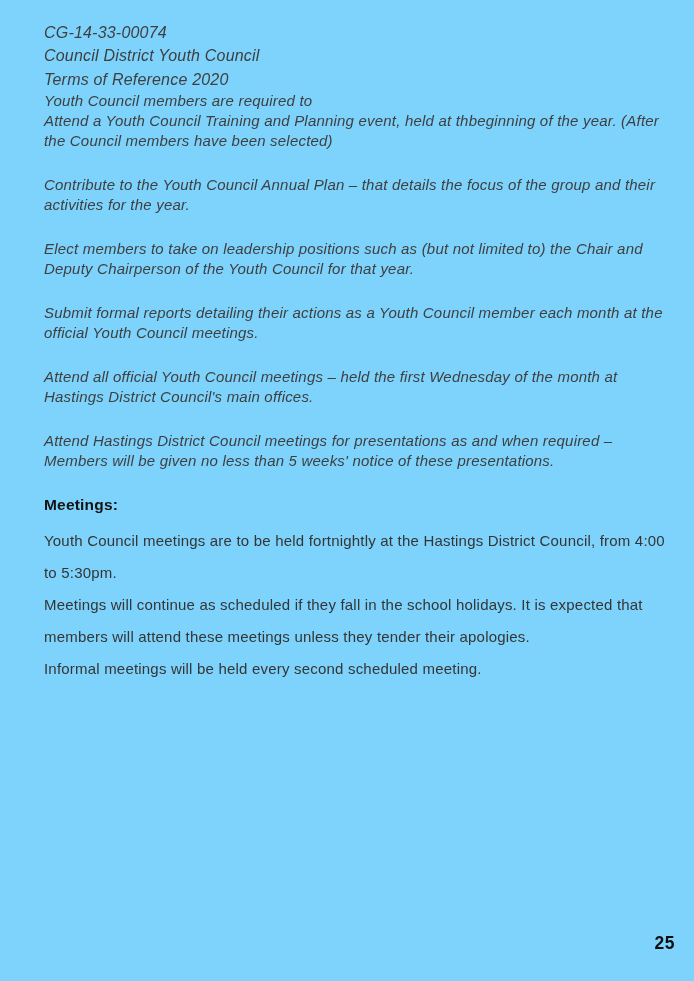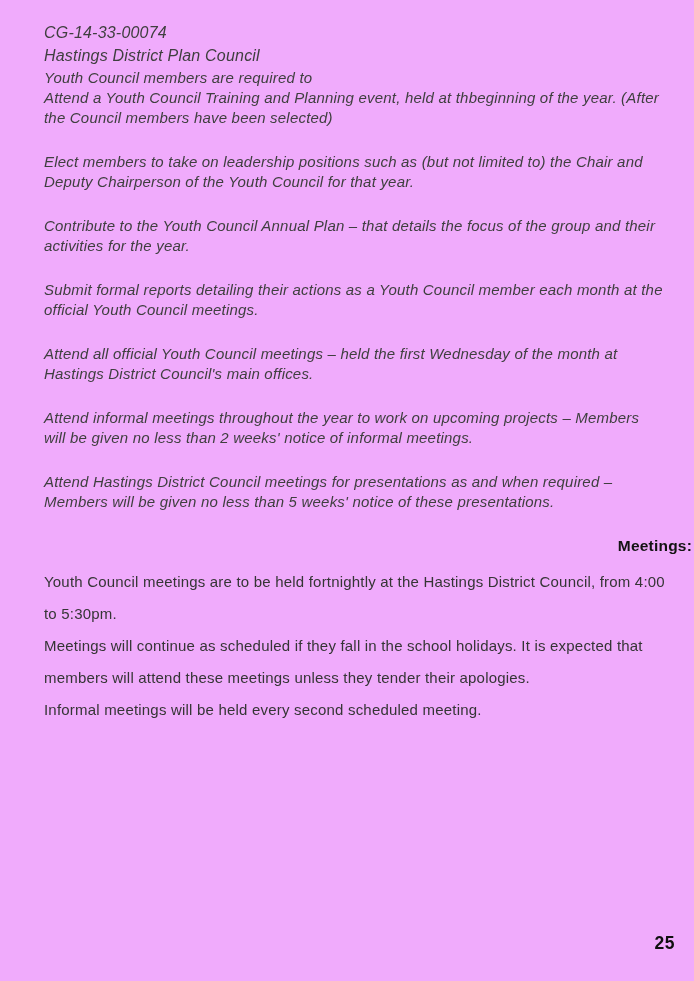--- a/index.html
+++ b/index.html
@@ -4,21 +4,21 @@
 <style>
   html, body {
     margin: 0;
     padding: 0;
     background: #ffffff;
   }
   .page {
     position: relative;
     width: 694px;
     height: 981px;
-    background: #f0abfc;
+    background: #7dd3fc;
     font-family: "Liberation Sans", sans-serif;
     overflow: hidden;
   }
   .content {
     position: absolute;
     left: 44px;
     top: 21px;
     width: 648px;
   }
   .header-block {
@@ -42,21 +42,20 @@
     font-style: italic;
     color: #3f3f3f;
     font-size: 15px;
     line-height: 20px;
     margin: 0 0 24px 0;
     white-space: pre-line;
     letter-spacing: 0.2px;
   }
   .meetings-heading {
     margin-top: 22px;
-    text-align: right;
   }
   .meetings-body {
     font-style: normal;
     color: #353535;
     font-size: 15px;
     line-height: 32px;
     margin: 0;
     white-space: pre-line;
     letter-spacing: 0.2px;
   }
@@ -72,37 +71,36 @@
   }
 </style>
 </head>
 <body>
 
 <div class="page">
   <div class="content">
 
     <div class="header-block">
       <div>CG-14-33-00074</div>
-      <div>Hastings District Plan Council</div>
+      <div>Council District Youth Council</div>
+      <div>Terms of Reference 2020</div>
     </div>
 
 
     <div class="para">Youth Council members are required to
 Attend a Youth Council Training and Planning event, held at thbeginning of the year. (After
 the Council members have been selected)</div>
+    <div class="para">Contribute to the Youth Council Annual Plan – that details the focus of the group and their
+activities for the year.</div>
     <div class="para">Elect members to take on leadership positions such as (but not limited to) the Chair and
 Deputy Chairperson of the Youth Council for that year.</div>
-    <div class="para">Contribute to the Youth Council Annual Plan – that details the focus of the group and their
-activities for the year.</div>
     <div class="para">Submit formal reports detailing their actions as a Youth Council member each month at the
 official Youth Council meetings.</div>
     <div class="para">Attend all official Youth Council meetings – held the first Wednesday of the month at
 Hastings District Council's main offices.</div>
-    <div class="para">Attend informal meetings throughout the year to work on upcoming projects – Members
-will be given no less than 2 weeks' notice of informal meetings.</div>
     <div class="para">Attend Hastings District Council meetings for presentations as and when required –
 Members will be given no less than 5 weeks' notice of these presentations.</div>
 
     <div class="section-heading meetings-heading">Meetings:</div>
 
     <div class="meetings-body">Youth Council meetings are to be held fortnightly at the Hastings District Council, from 4:00
 to 5:30pm.
 Meetings will continue as scheduled if they fall in the school holidays. It is expected that
 members will attend these meetings unless they tender their apologies.
 Informal meetings will be held every second scheduled meeting.</div>

